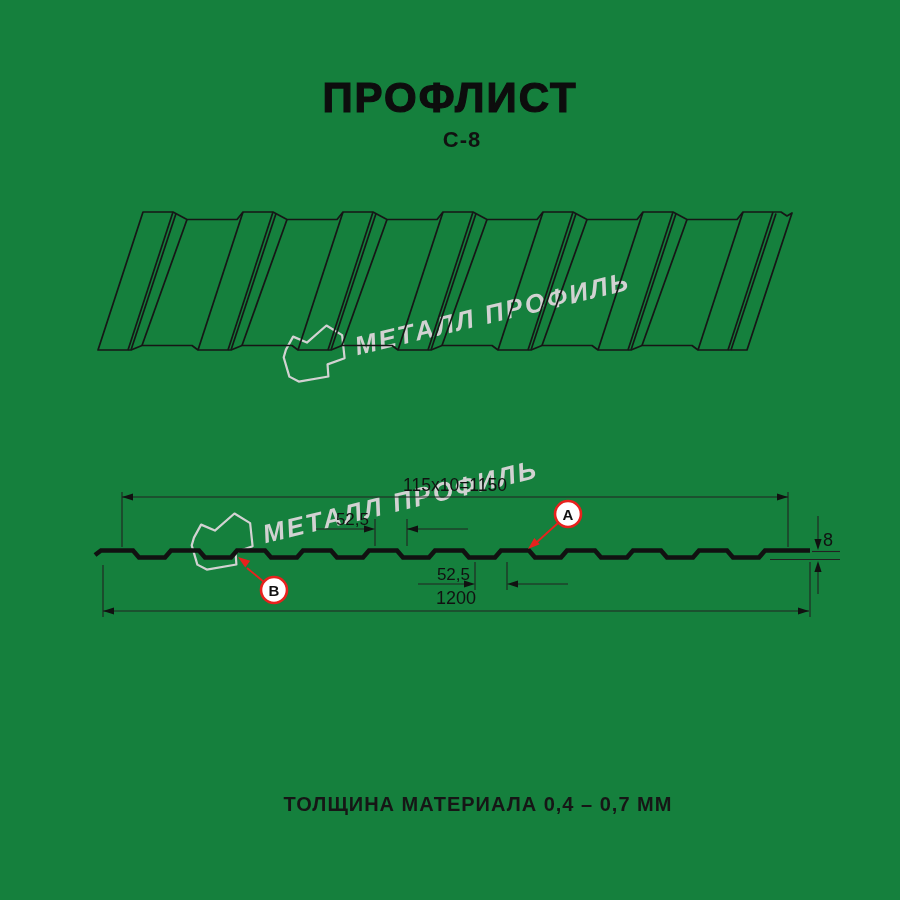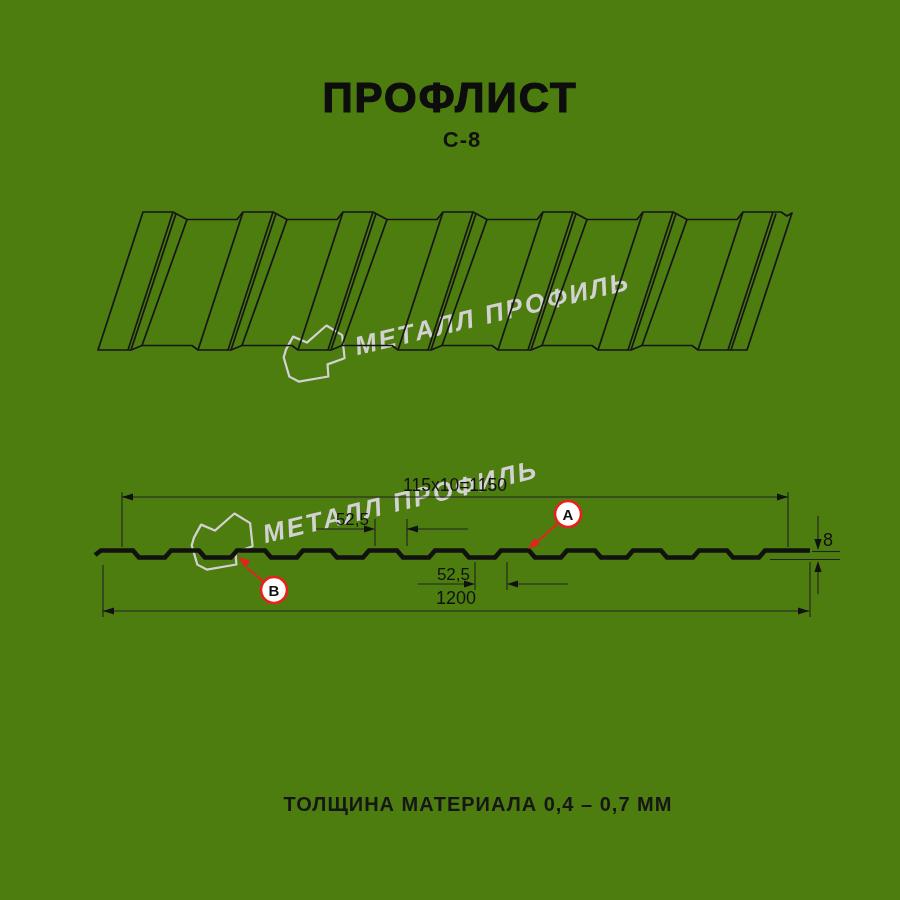--- a/index.html
+++ b/index.html
@@ -1,16 +1,16 @@
 <!DOCTYPE html>
 <html><head>
 <meta charset="utf-8">
 <style>
   html,body{margin:0;padding:0;background:#fff;}
-  .canvas{position:relative;width:900px;height:900px;background:#4d7c0f;overflow:hidden;
+  .canvas{position:relative;width:900px;height:900px;background:#15803d;overflow:hidden;
           font-family:"Liberation Sans",sans-serif;}
   .title{position:absolute;left:0;top:74px;width:100%;text-align:center;
          font-size:42px;font-weight:bold;letter-spacing:2px;color:#0d0d0d;
          -webkit-text-stroke:1.2px #0d0d0d;}
   .subtitle{position:absolute;left:12px;top:127px;width:100%;text-align:center;
          font-size:22px;font-weight:bold;letter-spacing:1px;color:#111;}
   .footer{position:absolute;left:0;top:793px;width:100%;text-align:center;
          font-size:20px;font-weight:bold;letter-spacing:1px;color:#161616;margin-left:28px;}
   svg.layer{position:absolute;left:0;top:0;z-index:2;}
   .wm{position:absolute;display:flex;align-items:flex-end;z-index:1;

